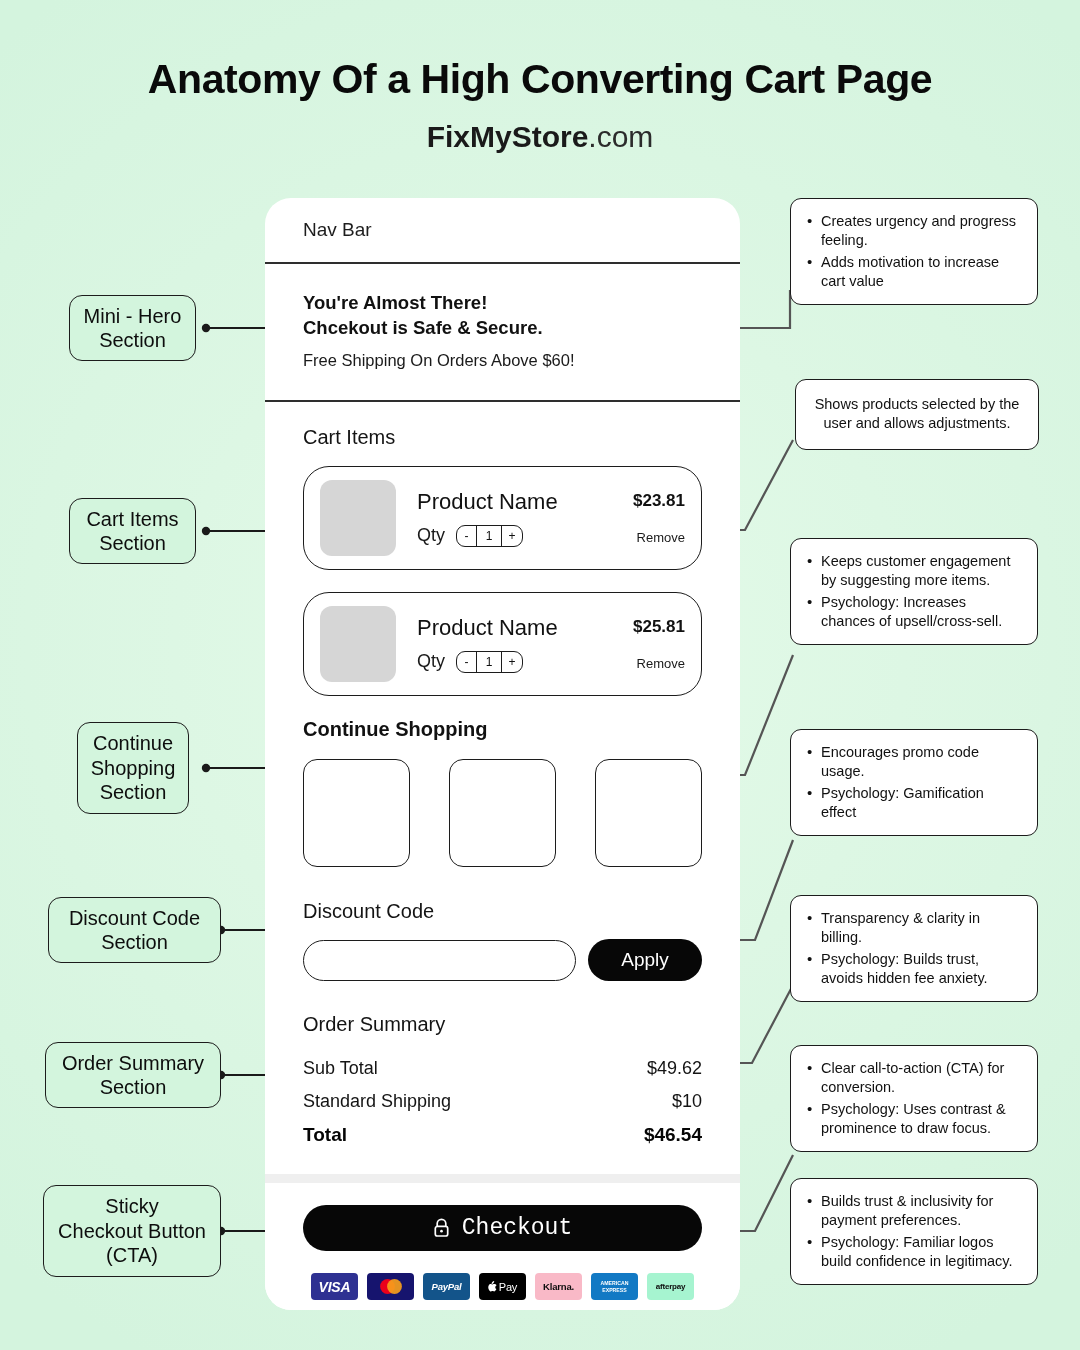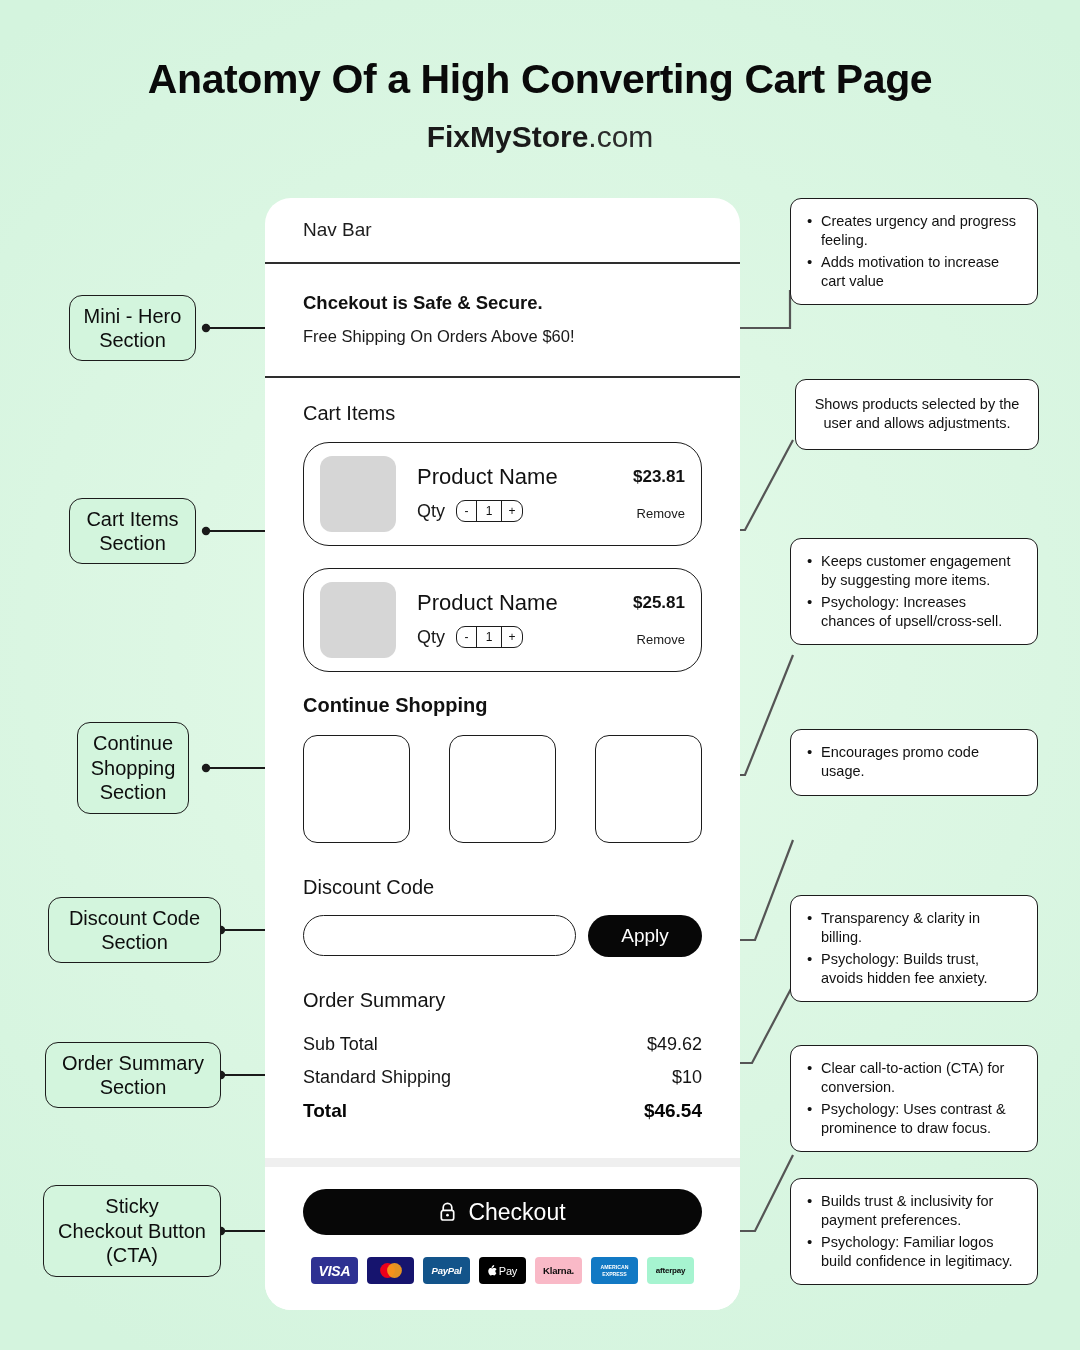--- a/index.html
+++ b/index.html
@@ -213,21 +213,21 @@
     width: 100%;
     height: 46px;
     background: #070707;
     color: #fff;
     border: none;
     border-radius: 23px;
     display: flex;
     align-items: center;
     justify-content: center;
     gap: 12px;
-    font-family: Liberation Sans, sans-serif;
+    font-family: Liberation Mono, monospace;
     font-size: 23px;
     cursor: pointer;
   }
   .lock-icon { display: block; }
 
   .pay-row {
     display: flex;
     justify-content: center;
     gap: 9px;
     margin-top: 22px;
@@ -340,20 +340,21 @@
 </svg>
 
 <div id="phone">
 
   <div class="navbar">
     <span class="navbar-label">Nav Bar</span>
   </div>
   <div class="rule"></div>
 
   <div class="hero">
+    <div class="hero-line">You're Almost There!</div>
     <div class="hero-line">Chcekout is Safe &amp; Secure.</div>
     <div class="hero-sub">Free Shipping On Orders Above $60!</div>
   </div>
   <div class="rule"></div>
 
   <div class="body-area">
 
     <div class="section-head">Cart Items</div>
 
     <div class="cart-card">
@@ -512,20 +513,21 @@
 <div class="callout" style="left:790px; top:538px; width:248px;">
   <ul>
     <li>Keeps customer engagement by suggesting more items.</li>
     <li>Psychology: Increases chances of upsell/cross-sell.</li>
   </ul>
 </div>
 
 <div class="callout" style="left:790px; top:729px; width:248px;">
   <ul>
     <li>Encourages promo code usage.</li>
+    <li>Psychology: Gamification effect</li>
   </ul>
 </div>
 
 <div class="callout" style="left:790px; top:895px; width:248px;">
   <ul>
     <li>Transparency &amp; clarity in billing.</li>
     <li>Psychology: Builds trust, avoids hidden fee anxiety.</li>
   </ul>
 </div>
 

